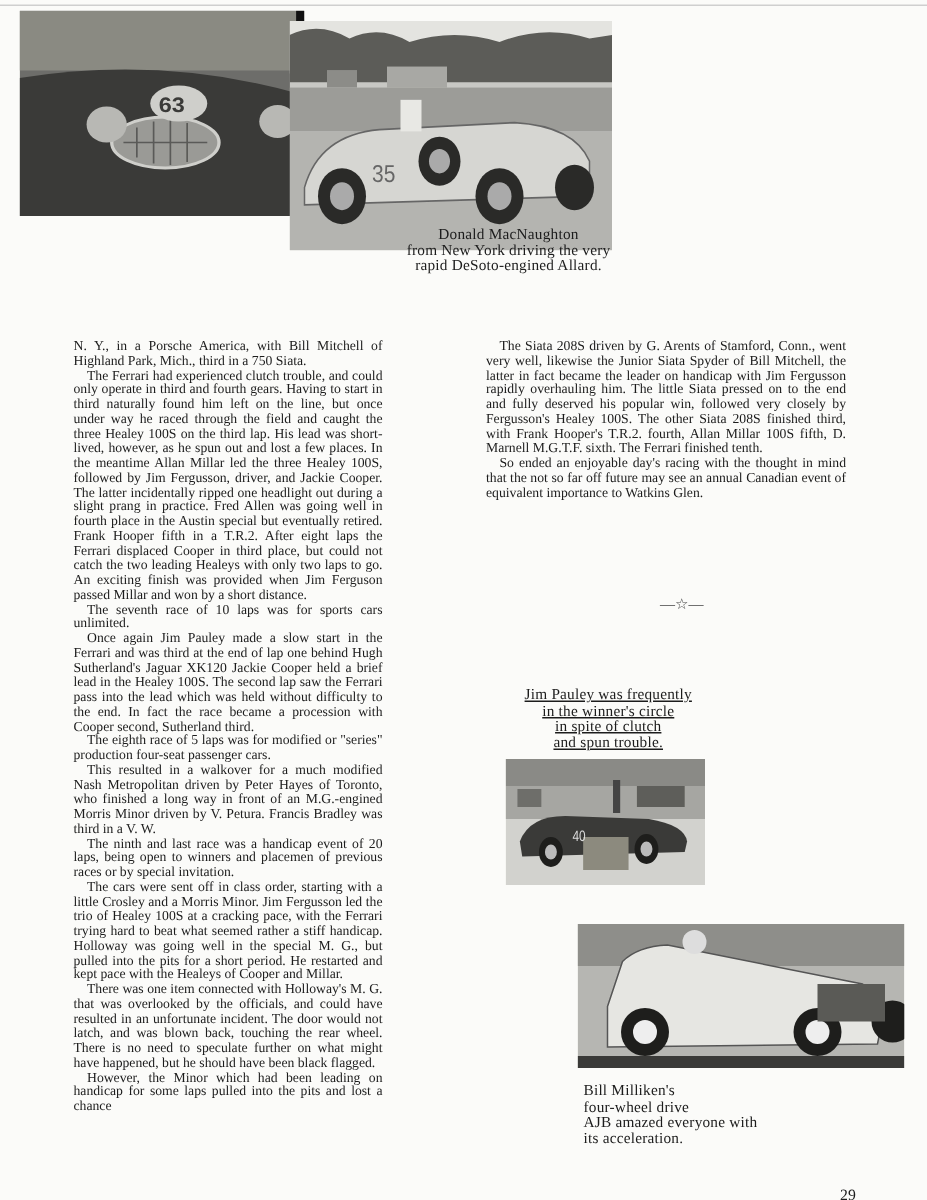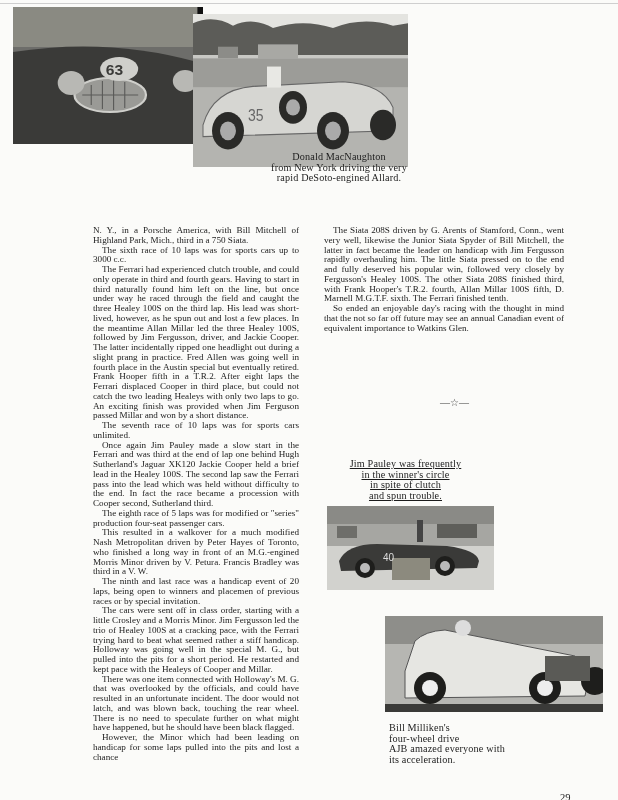--- a/index.html
+++ b/index.html
@@ -64,23 +64,22 @@
     <text x="55" y="92" font-size="14" fill="#666" font-family="Liberation Sans, sans-serif">35</text>
   </svg>
 </div>
 
 <div class="caption right" style="left:270px;top:152px;width:138px;">
   <div>Donald MacNaughton</div>
   <div>from New York driving the very</div>
   <div>rapid DeSoto-engined Allard.</div>
 </div>
 
-<div class="col" style="left:49px;top:226px;width:206px;margin-left:44px;">
+<div class="col" style="left:49px;top:226px;width:206px;">
   <p class="noindent">N. Y., in a Porsche America, with Bill Mitchell of Highland Park, Mich., third in a 750 Siata.</p>
-  <p>The sixth race of 10 laps was for sports cars up to 3000 c.c.</p>
   <p>The Ferrari had experienced clutch trouble, and could only operate in third and fourth gears. Having to start in third naturally found him left on the line, but once under way he raced through the field and caught the three Healey 100S on the third lap. His lead was short-lived, however, as he spun out and lost a few places. In the meantime Allan Millar led the three Healey 100S, followed by Jim Fergusson, driver, and Jackie Cooper. The latter incidentally ripped one headlight out during a slight prang in practice. Fred Allen was going well in fourth place in the Austin special but eventually retired. Frank Hooper fifth in a T.R.2. After eight laps the Ferrari displaced Cooper in third place, but could not catch the two leading Healeys with only two laps to go. An exciting finish was provided when Jim Ferguson passed Millar and won by a short distance.</p>
   <p>The seventh race of 10 laps was for sports cars unlimited.</p>
   <p>Once again Jim Pauley made a slow start in the Ferrari and was third at the end of lap one behind Hugh Sutherland's Jaguar XK120 Jackie Cooper held a brief lead in the Healey 100S. The second lap saw the Ferrari pass into the lead which was held without difficulty to the end. In fact the race became a procession with Cooper second, Sutherland third.</p>
   <p>The eighth race of 5 laps was for modified or "series" production four-seat passenger cars.</p>
   <p>This resulted in a walkover for a much modified Nash Metropolitan driven by Peter Hayes of Toronto, who finished a long way in front of an M.G.-engined Morris Minor driven by V. Petura. Francis Bradley was third in a V. W.</p>
   <p>The ninth and last race was a handicap event of 20 laps, being open to winners and placemen of previous races or by special invitation.</p>
   <p>The cars were sent off in class order, starting with a little Crosley and a Morris Minor. Jim Fergusson led the trio of Healey 100S at a cracking pace, with the Ferrari trying hard to beat what seemed rather a stiff handicap. Holloway was going well in the special M. G., but pulled into the pits for a short period. He restarted and kept pace with the Healeys of Cooper and Millar.</p>
   <p>There was one item connected with Holloway's M. G. that was overlooked by the officials, and could have resulted in an unfortunate incident. The door would not latch, and was blown back, touching the rear wheel. There is no need to speculate further on what might have happened, but he should have been black flagged.</p>
   <p>However, the Minor which had been leading on handicap for some laps pulled into the pits and lost a chance</p>
 </div>
@@ -92,21 +91,21 @@
 
 <div class="ornament">—☆—</div>
 
 <div class="caption right" style="left:340px;top:459px;width:131px;text-decoration:underline;">
   <div>Jim Pauley was frequently</div>
   <div>in the winner's circle</div>
   <div>in spite of clutch</div>
   <div>and spun trouble.</div>
 </div>
 
-<div class="photo" style="left:327px;top:506px;width:167px;height:84px;">
+<div class="photo" style="left:337px;top:506px;width:133px;height:84px;">
   <svg viewBox="0 0 167 84" preserveAspectRatio="none">
     <rect width="167" height="84" fill="#d2d2ce"></rect>
     <rect width="167" height="18" fill="#8a8a86"></rect>
     <rect y="18" width="167" height="22" fill="#a6a6a2"></rect>
     <rect x="10" y="20" width="20" height="12" fill="#6e6e6a"></rect>
     <rect x="110" y="18" width="40" height="14" fill="#5e5e5a"></rect>
     <rect x="90" y="14" width="6" height="22" fill="#444"></rect>
     <path d="M12 55 Q20 38 50 38 L120 40 Q150 44 152 55 L150 62 L14 65 Z" fill="#3a3a38"></path>
     <circle cx="38" cy="62" r="10" fill="#1e1e1c"></circle>
       <circle cx="38" cy="62" r="5" fill="#bbb"></circle>

